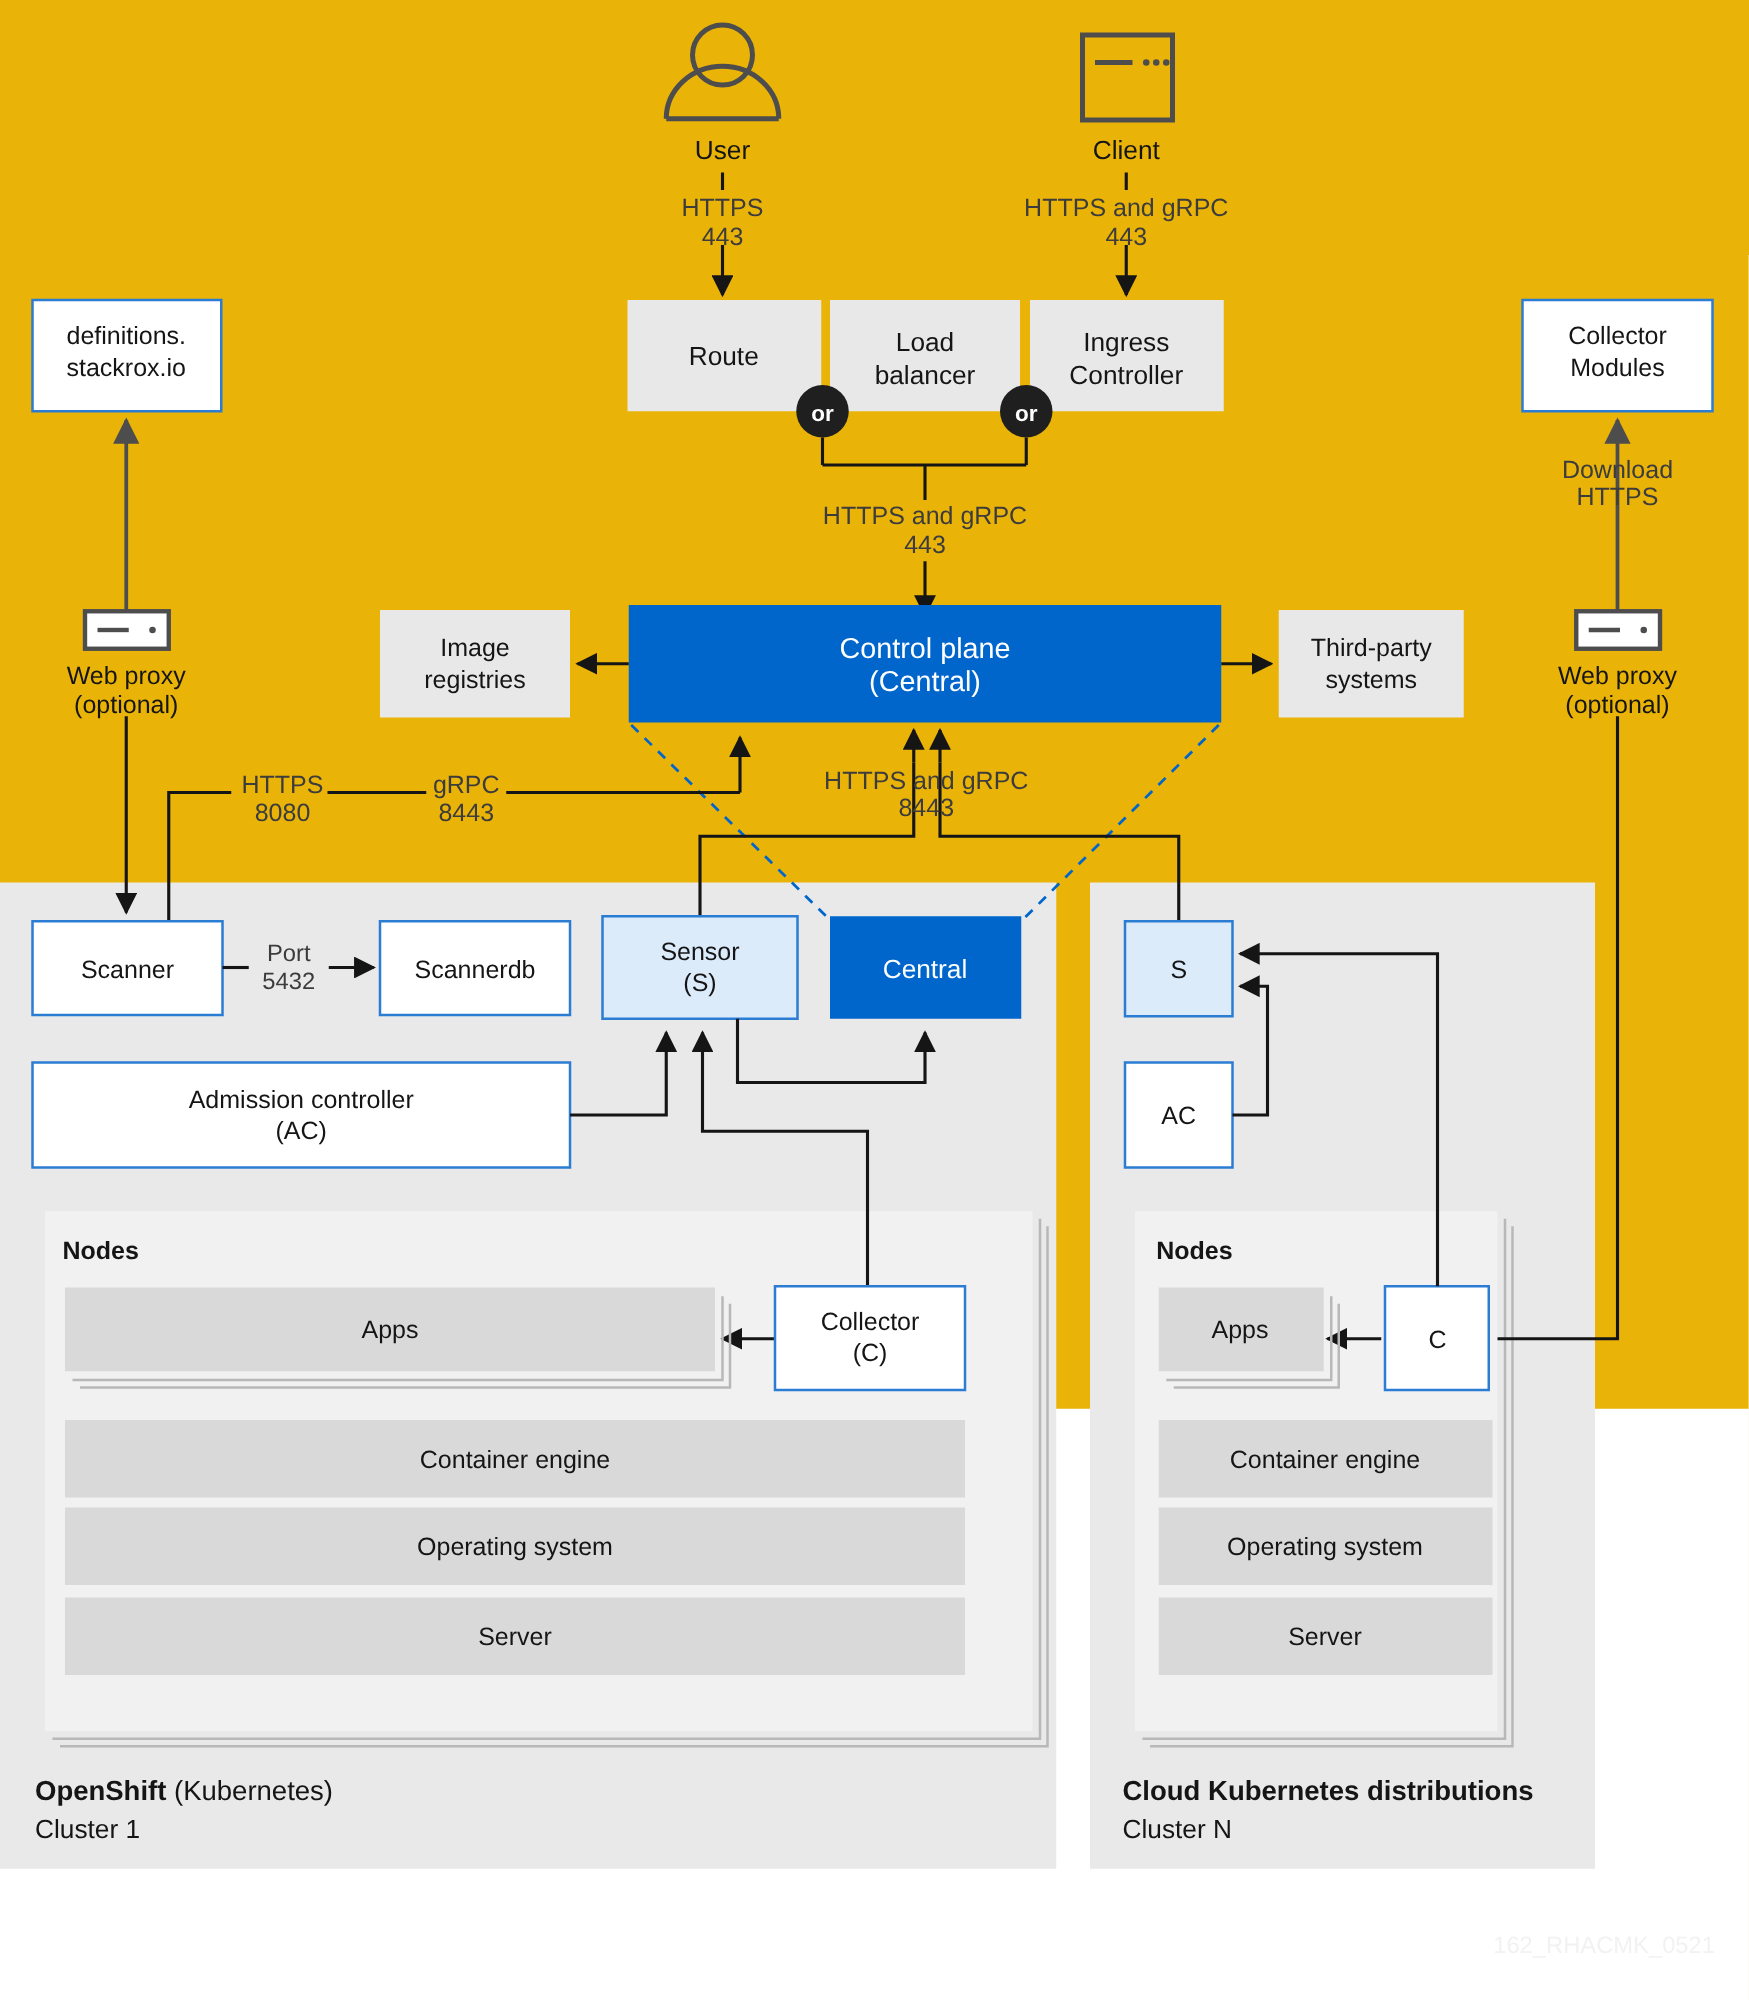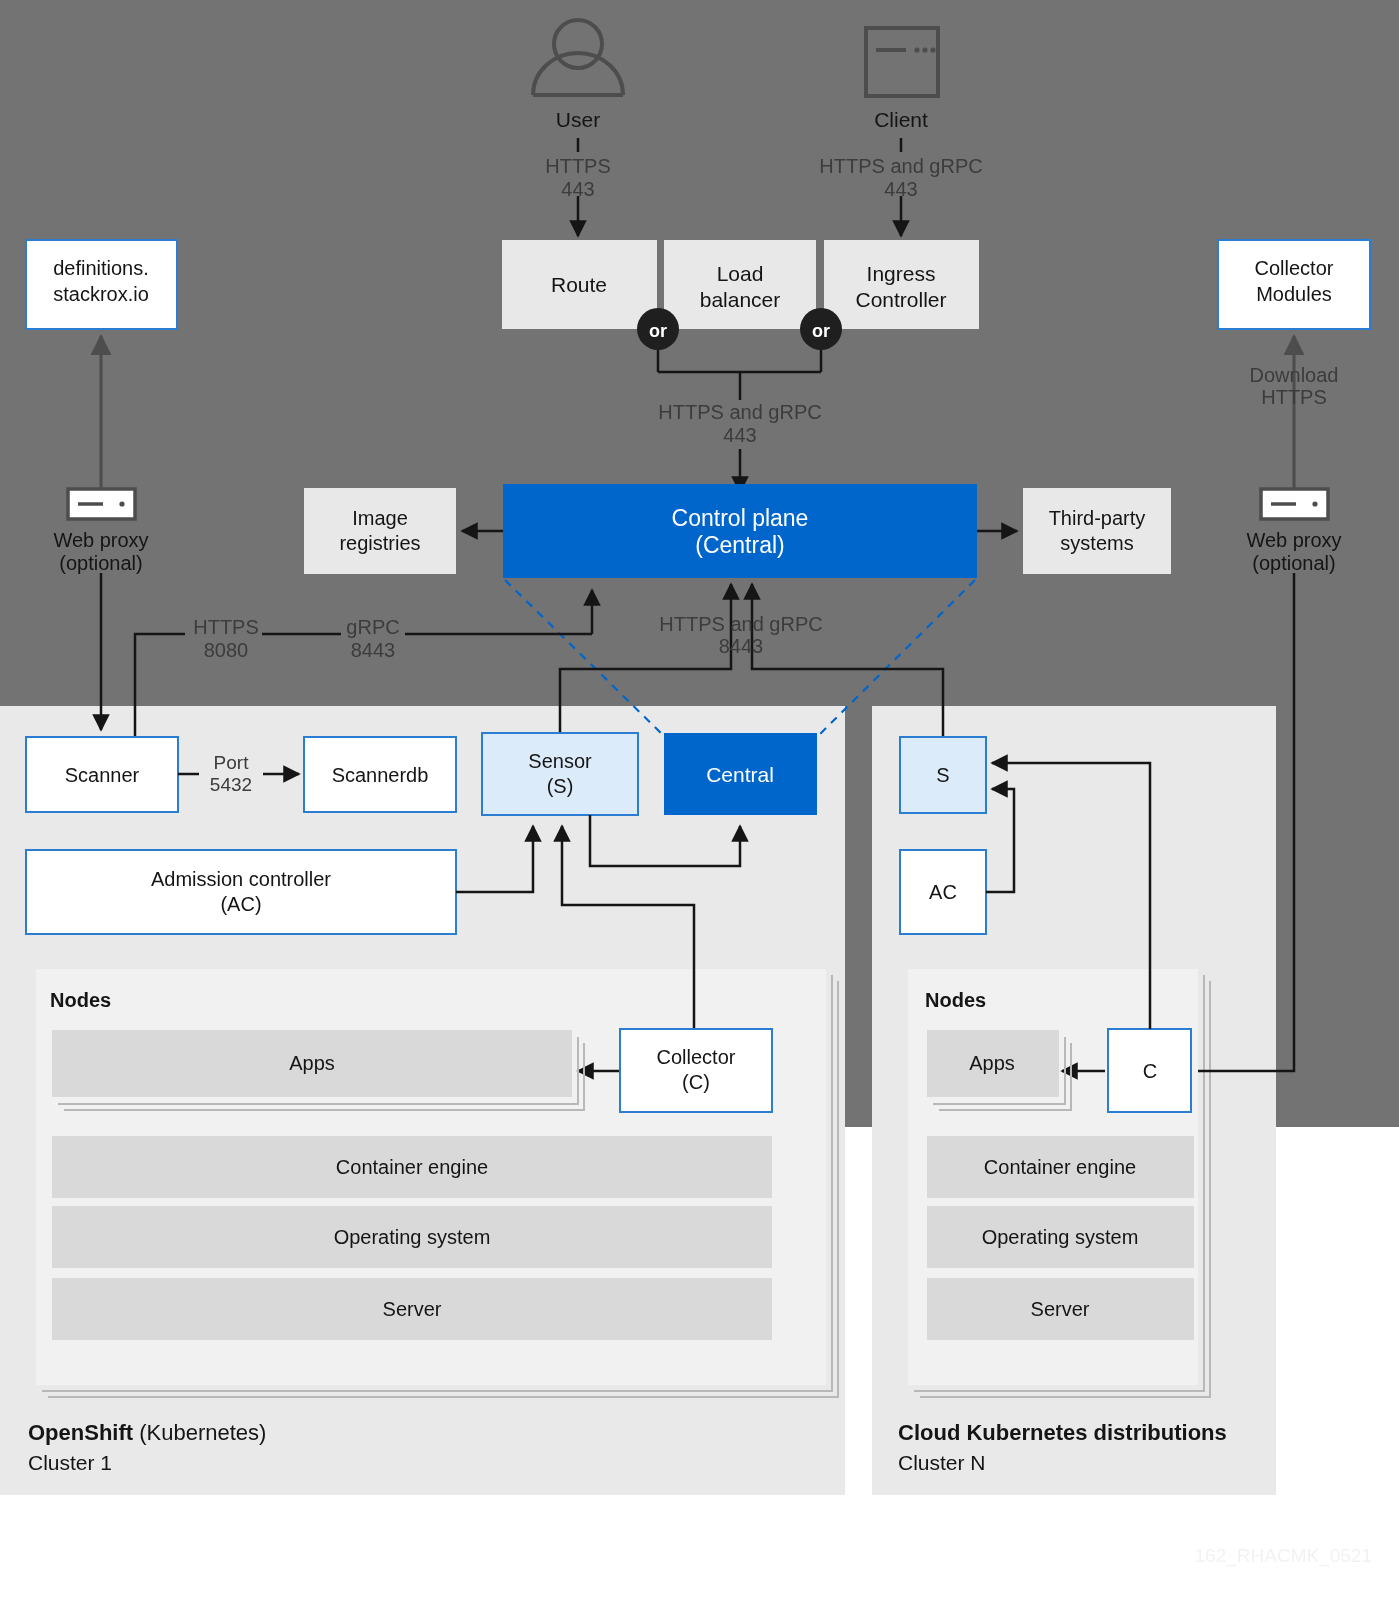--- a/index.html
+++ b/index.html
@@ -1,17 +1,17 @@
 <!DOCTYPE html>
 <html><head>
 <meta charset="utf-8">
 <style>
   html,body{margin:0;padding:0;background:#fff;}
   body{width:1399px;height:1600px;font-family:"Liberation Sans",sans-serif;overflow:hidden;}
-  #stage{position:relative;width:1399px;height:1127px;background:#737373;}
+  #stage{position:relative;width:1399px;height:1127px;background:#eab308;}
   svg.layer{position:absolute;left:0;top:0;width:1399px;height:1600px;}
   .node-text{font-family:"Liberation Sans",sans-serif;}
 </style>
 </head>
 <body>
 
 <div id="stage">
 <svg class="layer" viewBox="0 0 1399 1600" xmlns="http://www.w3.org/2000/svg">
   <defs>
     <marker id="arrow" viewBox="0 0 10 10" refX="9" refY="5" markerWidth="7" markerHeight="7" orient="auto-start-reverse">

